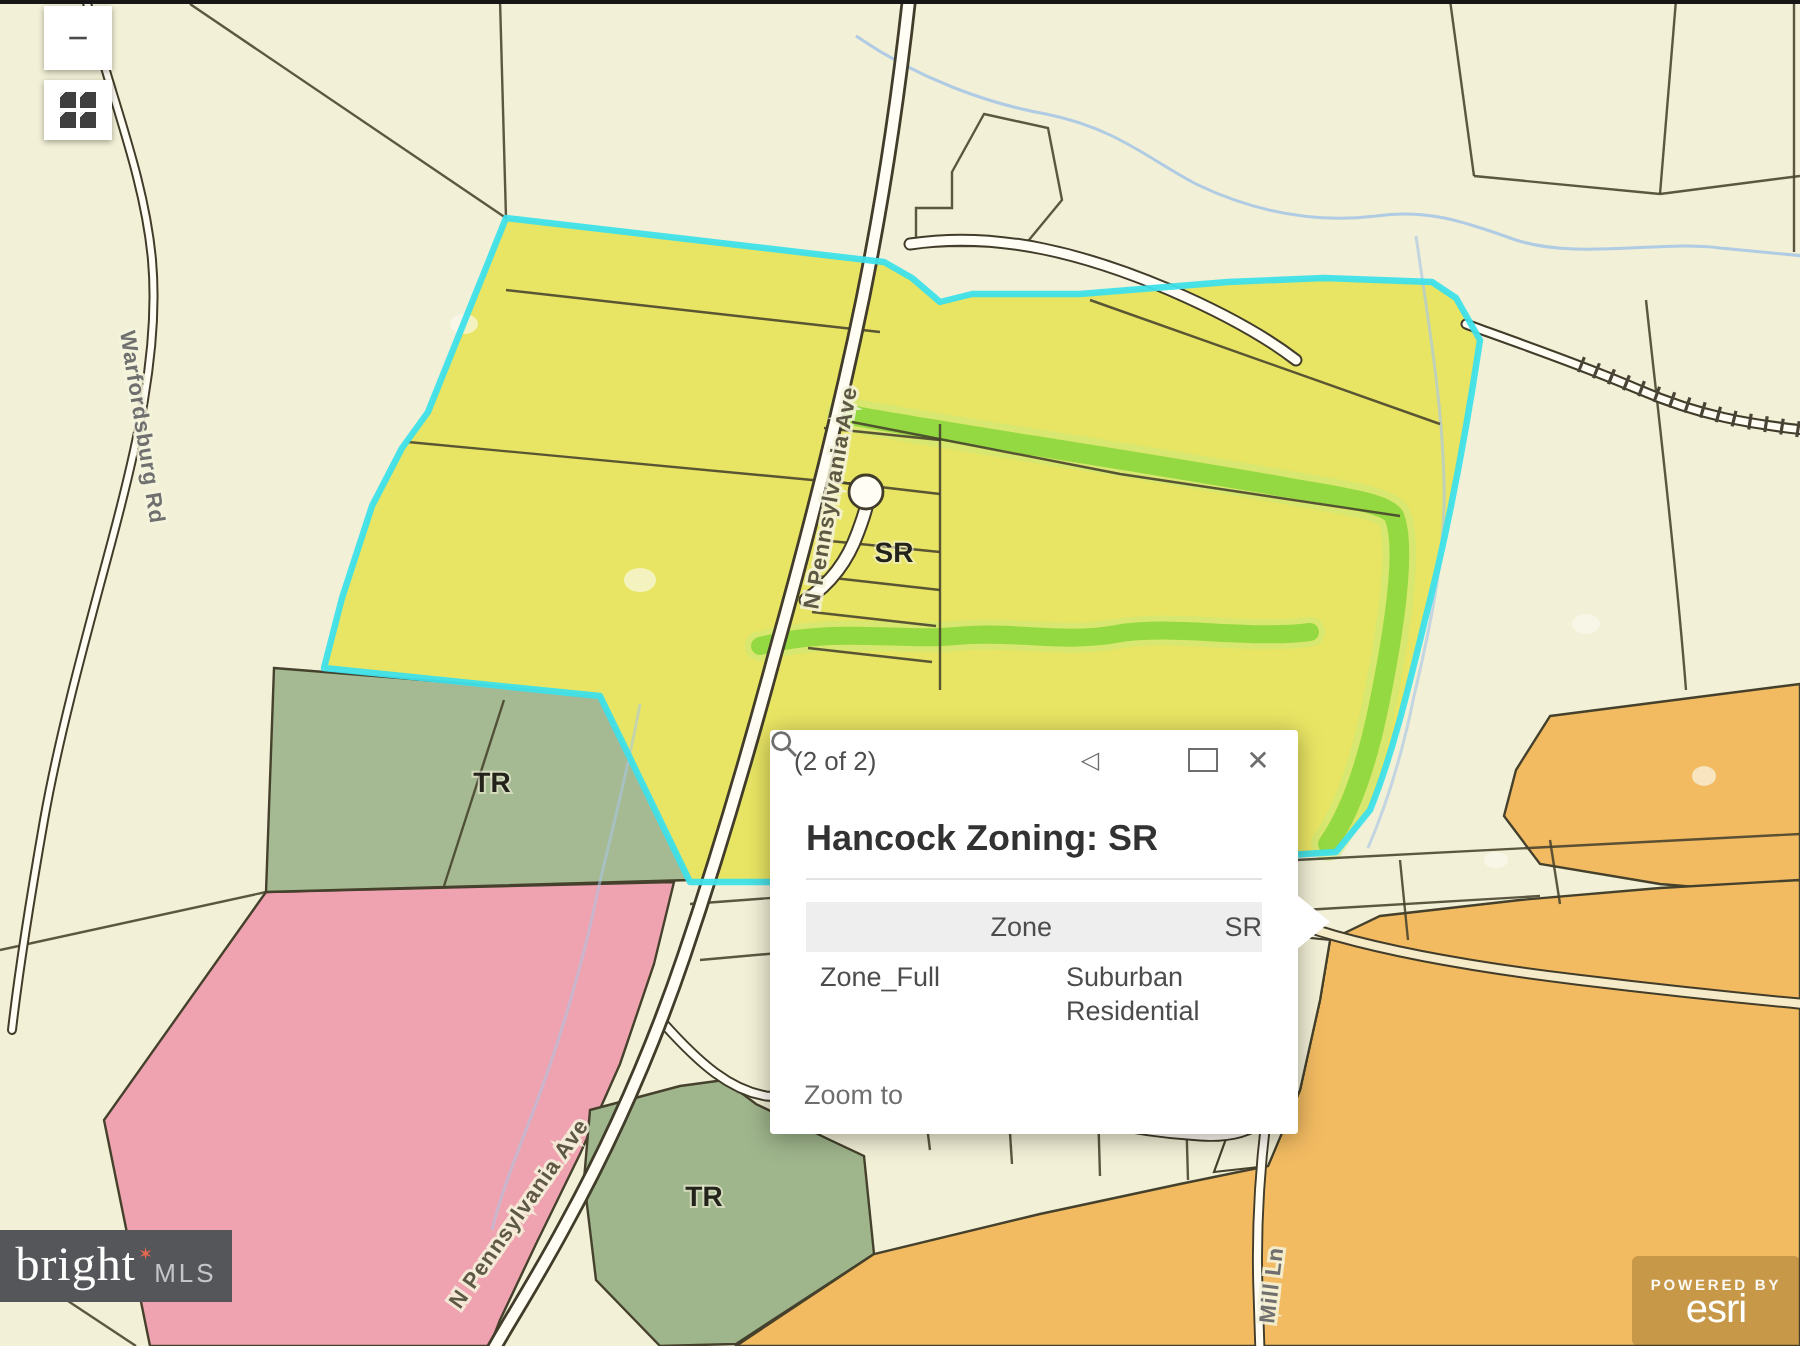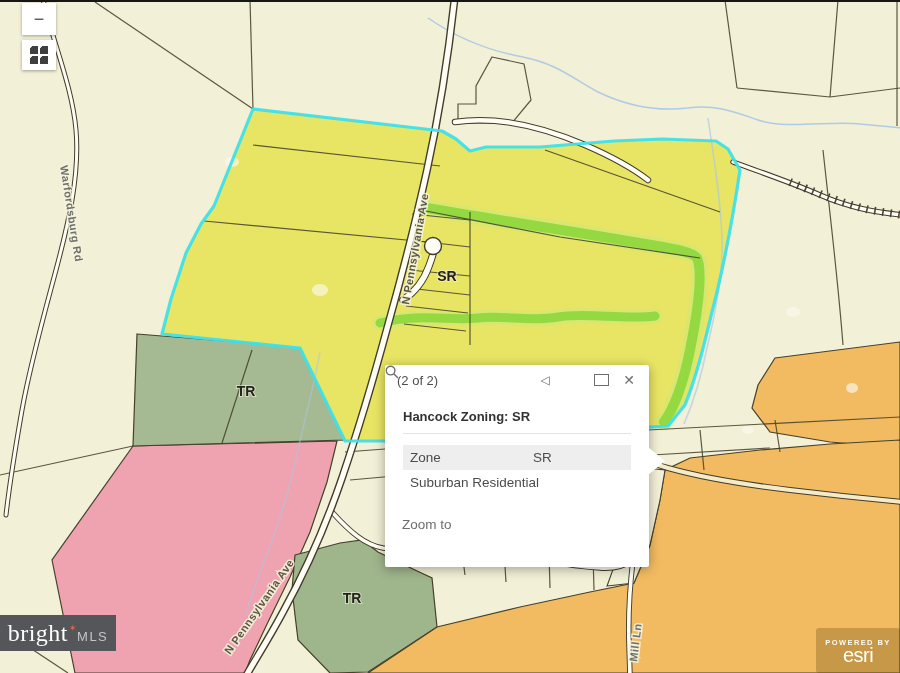--- a/index.html
+++ b/index.html
@@ -21,25 +21,25 @@
   .gridicon{display:grid;grid-template-columns:8px 8px;grid-template-rows:8px 8px;gap:2px;}
   .gridicon i{background:#3f3f3f;background-image:linear-gradient(135deg,rgba(255,255,255,.9) 0 2px,transparent 2px);}
   
   .popup{position:absolute;left:385px;top:318px;width:264px;height:202px;background:#fff;border-radius:2px;box-shadow:0 2px 12px rgba(0,0,0,.35);color:#4c4c4c;margin-top:47px;}
   .popup-header{position:relative;height:30px;display:flex;align-items:center;font-size:13px;color:#4e4e4e;padding-left:12px;}
   .ph-icon{position:absolute;top:0;height:30px;display:flex;align-items:center;justify-content:center;color:#6e6e6e;cursor:pointer;font-size:13px;width:20px;}
   .ph-prev{right:94px;font-size:12px;}
   .ph-max{right:38px;}
   .ph-max .rect{display:block;width:13px;height:10px;border:1.6px solid #6e6e6e;}
   .ph-close{right:10px;font-size:14px;}
-  .popup-title{margin:14px 18px 9px;font-size:13px;font-weight:bold;color:#323232;}
+  .popup-title{margin:14px 18px 9px;font-size:18px;font-weight:bold;color:#323232;}
   .pdivider{margin:0 18px;border-top:1px solid #e3e3e3;}
   .tbl{margin:11px 18px 0;font-size:13.5px;color:#4c4c4c;}
   .trow{display:flex;line-height:17px;}
-  .trow.shaded{background:#eeeeee;}
+  .trow.shaded{background:#eeeeee;text-align:right;}
   .cell-k{width:116px;padding:4px 0 4px 7px;}
   .cell-v{flex:1;padding:4px 0 4px 7px;}
   .zoomto{display:flex;gap:7px;margin:22px 0 0 17px;font-size:13.5px;color:#6e6e6e;cursor:pointer;}
   .tail{position:absolute;left:263px;top:82px;width:0;height:0;border-top:14px solid transparent;border-bottom:14px solid transparent;border-left:17px solid #fff;}
   
   .brightmls{position:absolute;left:0;top:615px;width:116px;height:36px;background:#55565a;display:flex;align-items:center;justify-content:center;}
   .bright-word{font-family:"Liberation Serif",serif;font-size:24px;color:#fdfdfd;letter-spacing:.5px;}
   .bright-star{color:#e5684f;font-size:9px;vertical-align:10px;margin-left:1px;}
   .bright-mls{font-size:13px;color:#c4c5c8;letter-spacing:1.5px;margin-left:0;align-self:center;padding-top:6px;}
   .attribution{position:absolute;left:413px;top:647px;background:rgba(255,255,255,.75);padding:2px 9px 3px;font-size:13px;color:#323232;white-space:nowrap;}
@@ -198,20 +198,21 @@
       <span class="ph-icon ph-close">✕</span>
     </div>
     <div class="popup-title">Hancock Zoning: SR</div>
     <div class="pdivider"></div>
     <div class="tbl">
       <div class="trow shaded">
         <div class="cell-k">Zone</div>
         <div class="cell-v">SR</div>
       </div>
       <div class="trow">
+        <div class="cell-k">Zone_Full</div>
         <div class="cell-v">Suburban Residential</div>
       </div>
     </div>
     <div class="zoomto">
       <svg width="14" height="14" viewBox="0 0 14 14">
         <circle cx="5.6" cy="5.6" r="4.3" fill="none" stroke="#6e6e6e" stroke-width="1.4"></circle>
         <line x1="9" y1="9" x2="13" y2="13" stroke="#6e6e6e" stroke-width="1.4"></line>
       </svg>
       <span>Zoom to</span>
     </div>

